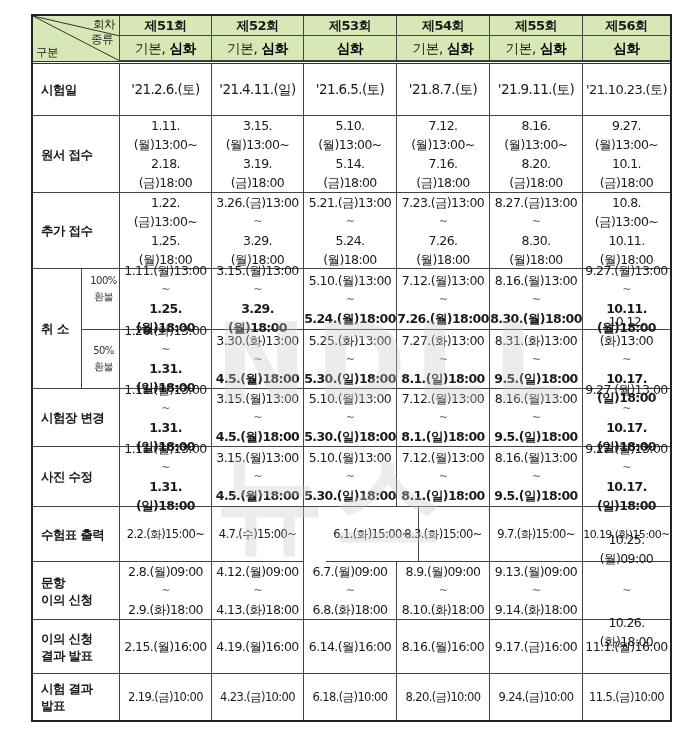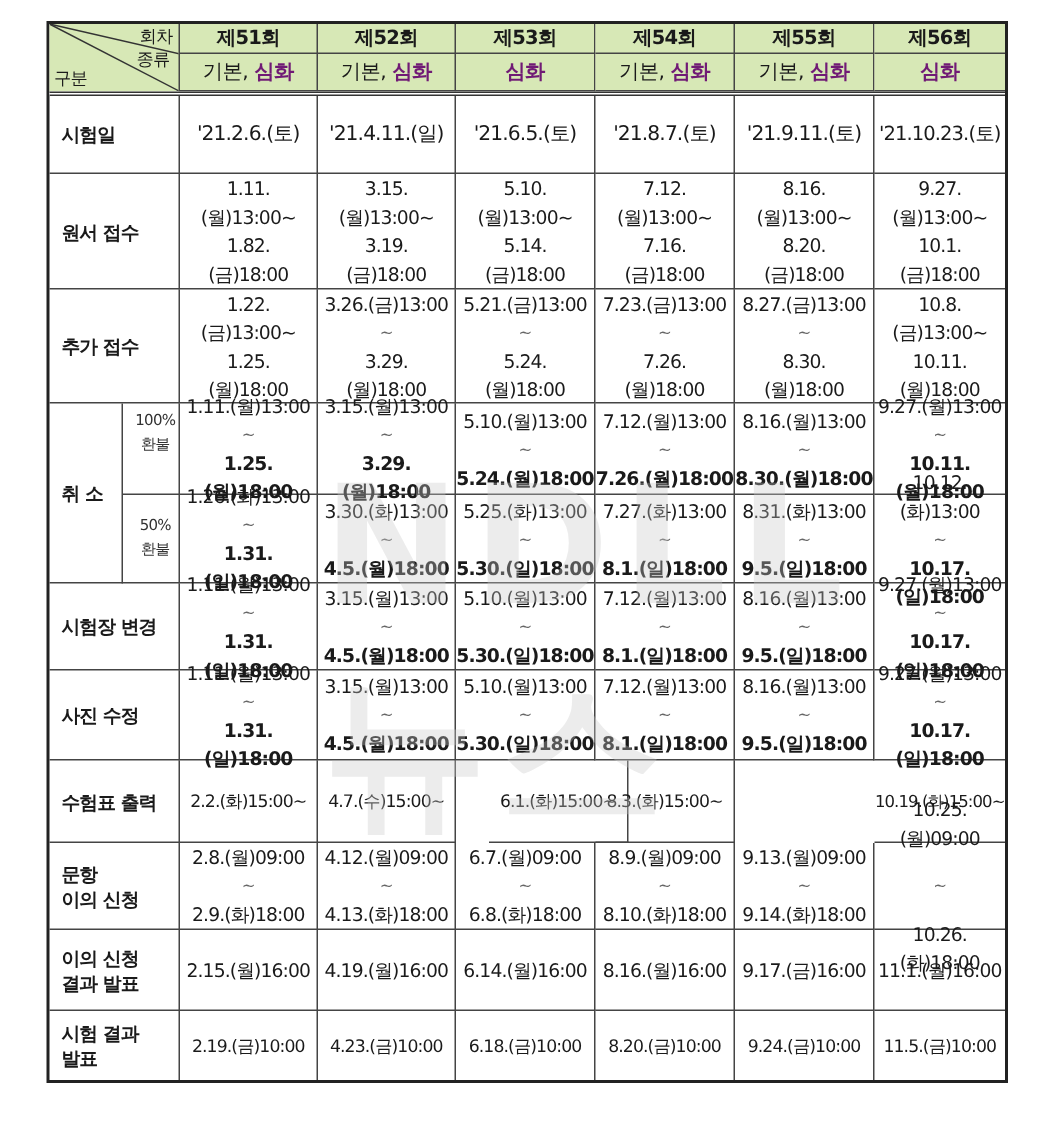--- a/index.html
+++ b/index.html
@@ -6,21 +6,21 @@
   body { width: 700px; height: 748px; position: relative; overflow: hidden;
          font-family: "DejaVu Sans", "Liberation Sans", sans-serif; color: #1a1a1a; }
   .tbl { position: absolute; left: 31px; top: 14px; width: 641px; height: 708px;
          border: 2px solid #222; box-sizing: border-box; }
   .cell { position: absolute; box-sizing: border-box; border-right: 1px solid #444; border-bottom: 1px solid #444;
           display: flex; flex-direction: column; align-items: center; justify-content: center;
           text-align: center; font-size: 12.5px; line-height: 19px; letter-spacing: -0.6px; }
   .hdr { background: #d7e8b6; }
   .hdr .round { font-size: 13px; font-weight: bold; letter-spacing: -0.5px; }
   .kind { font-size: 13.5px; letter-spacing: -0.3px; }
-  .blue { color: #701a75; font-weight: bold; }
+  .blue { color: #000000; font-weight: bold; }
   .label { align-items: flex-start; padding-left: 8px; font-size: 12.5px; font-weight: bold; text-align: left; line-height: 17px; }
   .sub { font-size: 10px; line-height: 16px; color: #333; align-items: center; padding-left: 6px; letter-spacing: -0.5px; }
   .tilde { color: #666; font-size: 11px; }
   .b { font-weight: bold; }
   .corner { position: absolute; left: 0; top: 0; width: 87px; height: 45px; background: #d7e8b6;
             border-right: 1px solid #444; box-sizing: border-box; overflow: hidden; }
   .corner svg { position: absolute; left: 0; top: 0; }
   .corner span { position: absolute; font-size: 11.5px; letter-spacing: -0.5px; }
   .dbl { position: absolute; left: 0; width: 637px; top: 45px; height: 3px; border-top: 1px solid #333; border-bottom: 1px solid #333; box-sizing: border-box; background: #fff; }
   .watermark { position: absolute; left: 215px; top: 300px; font-size: 110px; font-weight: bold; color: rgba(200,200,200,0.35);
@@ -94,21 +94,21 @@
   <div class="cell" style="left:550px;top:48px;width:87px;height:52px;font-size:13px;border-right:none;">
       <span>'21.10.23.(토)</span>
     </div>
 
   <div class="cell label" style="left:0;top:100px;width:87px;height:77px;">
       <span>원서 접수</span>
     </div>
   <div class="cell" style="left:87px;top:100px;width:92px;height:77px;">
       <span>1.11.</span>
       <span>(월)13:00~</span>
-      <span>1.82.</span>
+      <span>2.18.</span>
       <span>(금)18:00</span>
     </div>
   <div class="cell" style="left:179px;top:100px;width:92px;height:77px;">
       <span>3.15.</span>
       <span>(월)13:00~</span>
       <span>3.19.</span>
       <span>(금)18:00</span>
     </div>
   <div class="cell" style="left:271px;top:100px;width:93px;height:77px;">
       <span>5.10.</span>
@@ -325,20 +325,23 @@
     </div>
   <div class="cell" style="left:179px;top:491px;width:92px;height:55px;font-size:11.5px;">
       <span>4.7.(수)15:00~</span>
     </div>
   <div class="cell" style="left:271px;top:491px;width:93px;height:55px;font-size:11.5px;margin-left:22px;">
       <span>6.1.(화)15:00~</span>
     </div>
   <div class="cell" style="left:364px;top:491px;width:93px;height:55px;font-size:11.5px;">
       <span>8.3.(화)15:00~</span>
     </div>
+  <div class="cell" style="left:457px;top:491px;width:93px;height:55px;font-size:11.5px;">
+      <span>9.7.(화)15:00~</span>
+    </div>
   <div class="cell" style="left:550px;top:491px;width:87px;height:55px;font-size:11px;border-right:none;">
       <span>10.19.(화)15:00~</span>
     </div>
 
   <div class="cell label" style="left:0;top:546px;width:87px;height:58px;">
       <span>문항</span>
       <span>이의 신청</span>
     </div>
   <div class="cell" style="left:87px;top:546px;width:92px;height:58px;">
       <span>2.8.(월)09:00</span>

